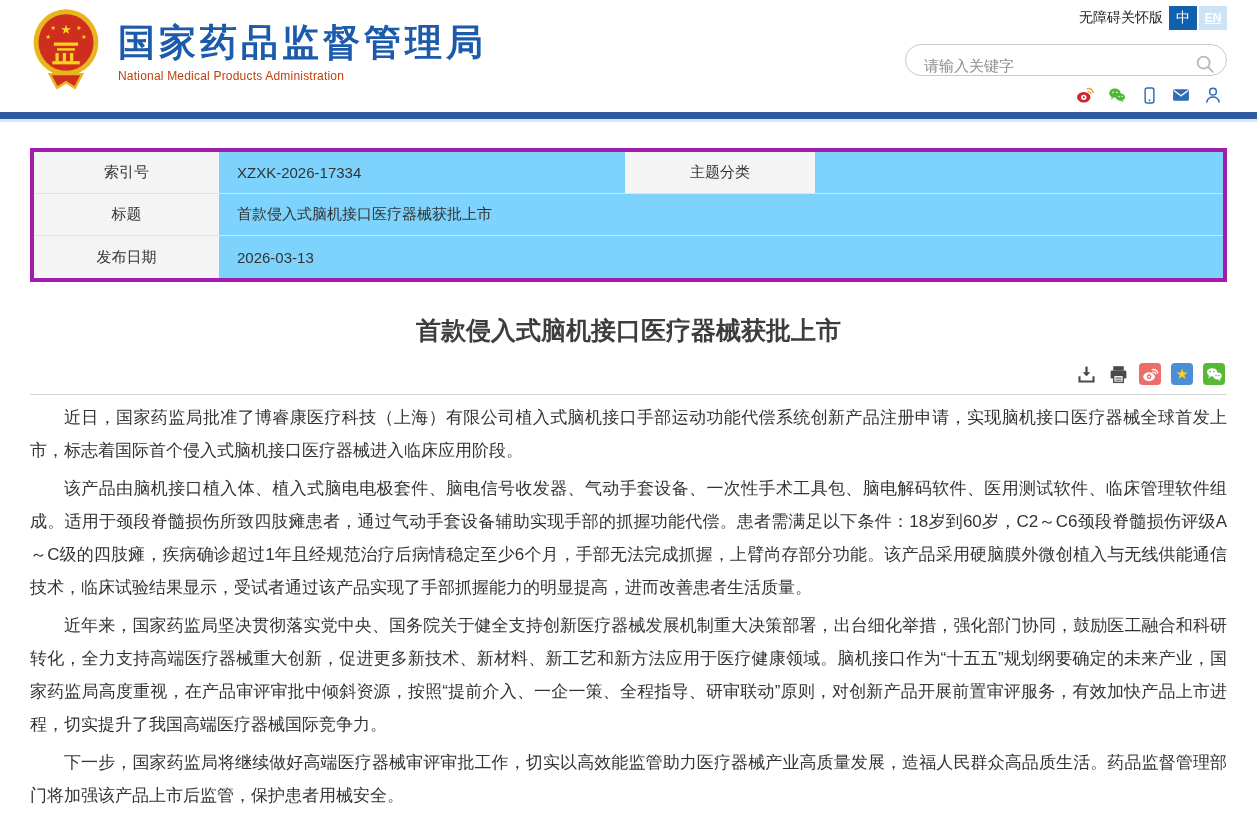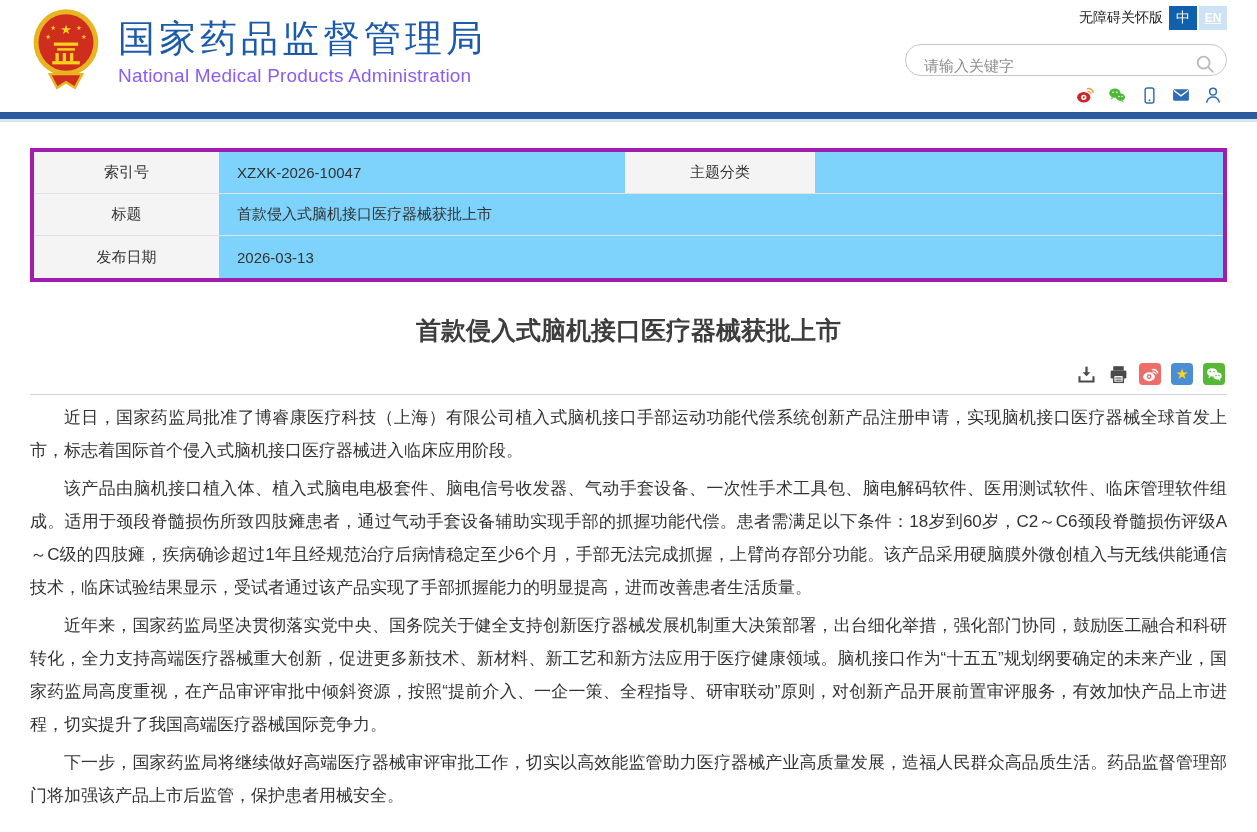--- a/index.html
+++ b/index.html
@@ -5,22 +5,22 @@
   * { box-sizing: border-box; }
   html,body { margin:0; padding:0; }
   body {
     width:1257px; height:832px; overflow:hidden;
     background:#fff; font-family:"Liberation Sans", sans-serif;
   }
   
   .site-header { position:relative; height:112px; background:#fff; }
   .brand { position:absolute; left:32px; top:6px; display:flex; align-items:center; gap:18px; cursor:pointer; }
   .brand-titles { display:flex; flex-direction:column; }
-  .site-title-cn { font-size:37px; font-weight:normal; color:#1c5bab; letter-spacing:4px; line-height:46px; }
-  .site-title-en { font-size:19px; color:#8b5cf6; margin-top:3px; letter-spacing:0.2px; }
+  .site-title-cn { font-size:37px; font-weight:bold; color:#1c5bab; letter-spacing:4px; line-height:46px; }
+  .site-title-en { font-size:12px; color:#c2410c; margin-top:3px; letter-spacing:0.2px; }
   .header-right { position:absolute; right:30px; top:5px; width:322px; }
   .top-links { display:flex; justify-content:flex-end; align-items:center; font-size:14px; color:#222; height:25px; }
   .top-link { cursor:pointer; }
   .lang-group { display:flex; gap:2px; margin-left:6px; }
   .lang-btn { width:28px; height:24px; display:flex; align-items:center; justify-content:center; cursor:pointer; }
   .lang-zh { background:#1160ae; color:#fff; font-size:14px; }
   .lang-en { background:#cde2f4; color:#ffffff; font-size:12px; font-weight:bold;text-decoration:underline; }
   .search-box { margin-top:14px; height:32px; border:1px solid #c8c8c8; border-radius:17px;
     display:flex; align-items:flex-end; padding:0 10px 0 16px; background:#fff; }
   .search-input { border:none; outline:none; flex:1; font-size:15px; color:#333; background:transparent; }
@@ -140,21 +140,21 @@
   </div>
 </header>
 
 <div class="blue-bar"></div>
 
 <main class="content">
 
   <div class="meta-table">
     <div class="mt-row">
       <div class="mt-label">索引号</div>
-      <div class="mt-value mt-value-index">XZXK-2026-10047</div>
+      <div class="mt-value mt-value-index">XZXK-2026-17334</div>
       <div class="mt-label mt-label-cat">主题分类</div>
       <div class="mt-value"></div>
     </div>
     <div class="mt-row">
       <div class="mt-label">标题</div>
       <div class="mt-value">首款侵入式脑机接口医疗器械获批上市</div>
     </div>
     <div class="mt-row">
       <div class="mt-label">发布日期</div>
       <div class="mt-value">2026-03-13</div>

